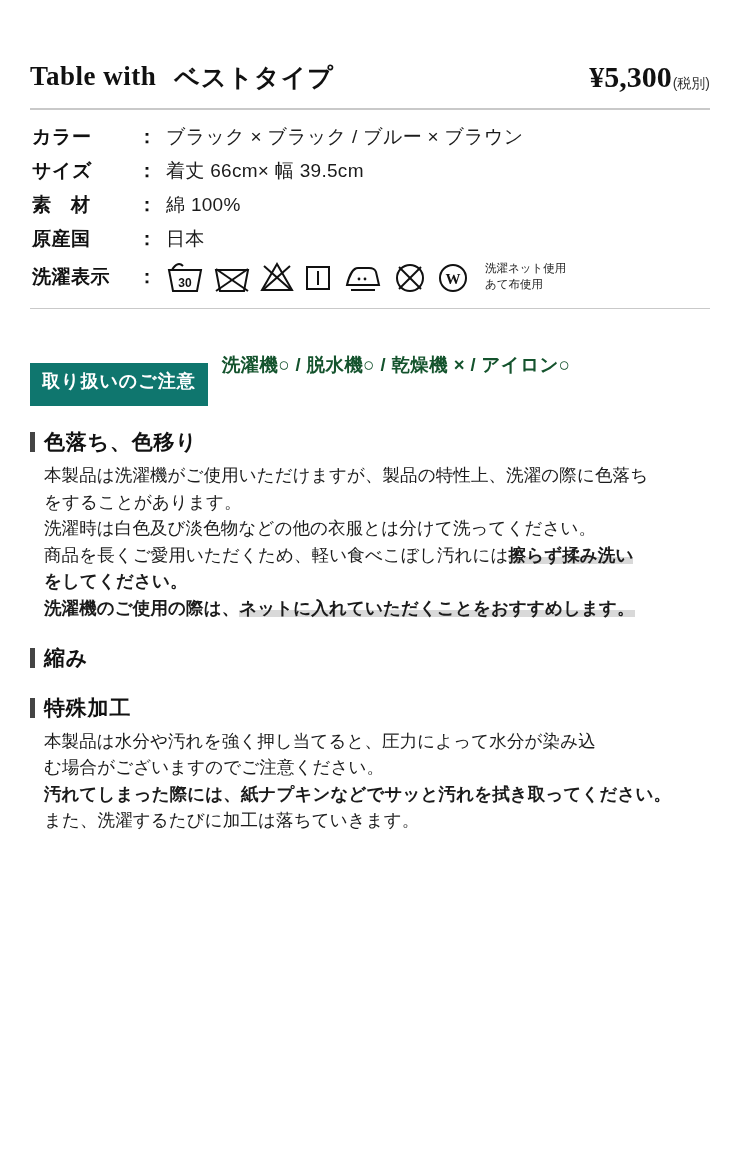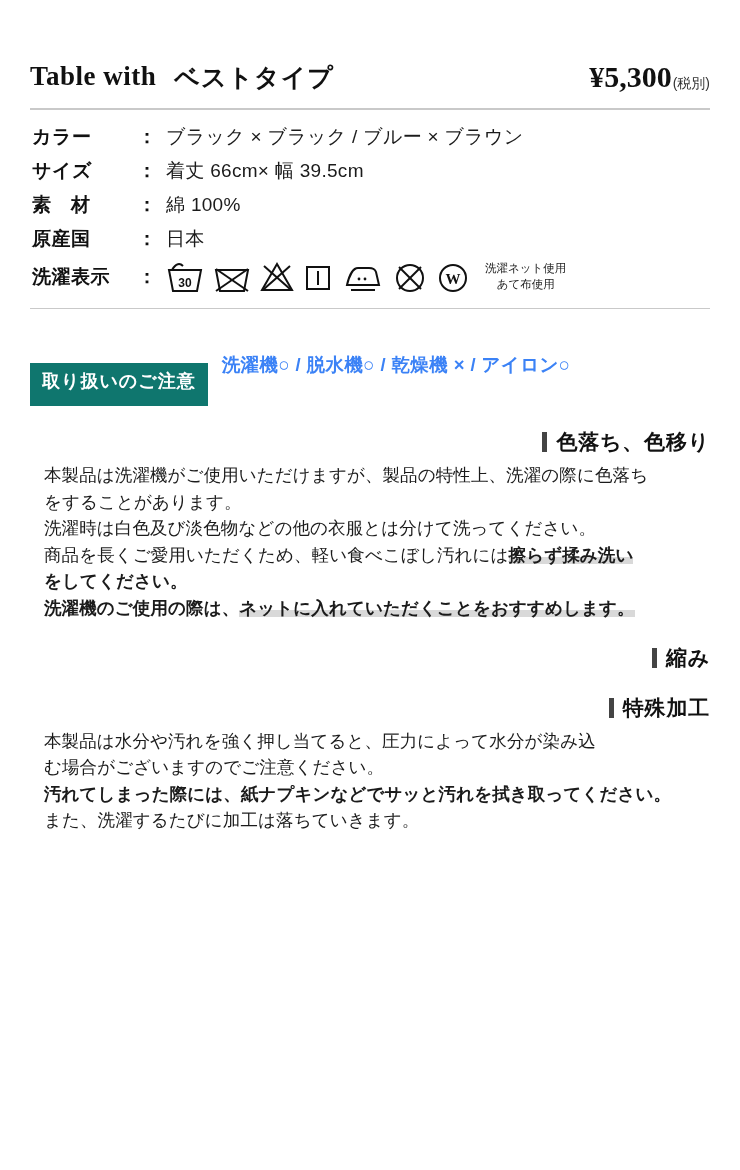--- a/index.html
+++ b/index.html
@@ -126,21 +126,20 @@
     align-items: center;
     gap: 9px;
     padding-left: 8px;
   }
   .care-symbols svg { display: block; }
   .care-note {
     margin-left: 6px;
     font-size: 11.5px;
     line-height: 1.35;
     color: #222;
-    text-align: center;
   }
 
   
   .notice-head {
     display: flex;
     align-items: center;
     gap: 14px;
     margin-top: 14px;
   }
   .notice-badge {
@@ -149,36 +148,35 @@
     font-size: 18px;
     font-weight: bold;
     letter-spacing: 1px;
     padding: 6px 12px 13px 12px;
     white-space: nowrap;
     margin-top: 40px;
   }
   .notice-flags {
     font-size: 18.5px;
     font-weight: bold;
-    color: #3b82f6;
+    color: #14532d;
     letter-spacing: 0.4px;
     white-space: nowrap;
   }
 
   
   .section { margin-top: 22px; }
   .section-title {
     display: flex;
     align-items: center;
     font-size: 21px;
     font-weight: bold;
     color: #111;
     letter-spacing: 0.8px;
     margin-bottom: 6px;
-    justify-content: flex-end;
   }
   .section-title .bar {
     display: inline-block;
     width: 5px;
     height: 20px;
     background: #444;
     margin-right: 9px;
   }
   .section-body {
     padding-left: 14px;

